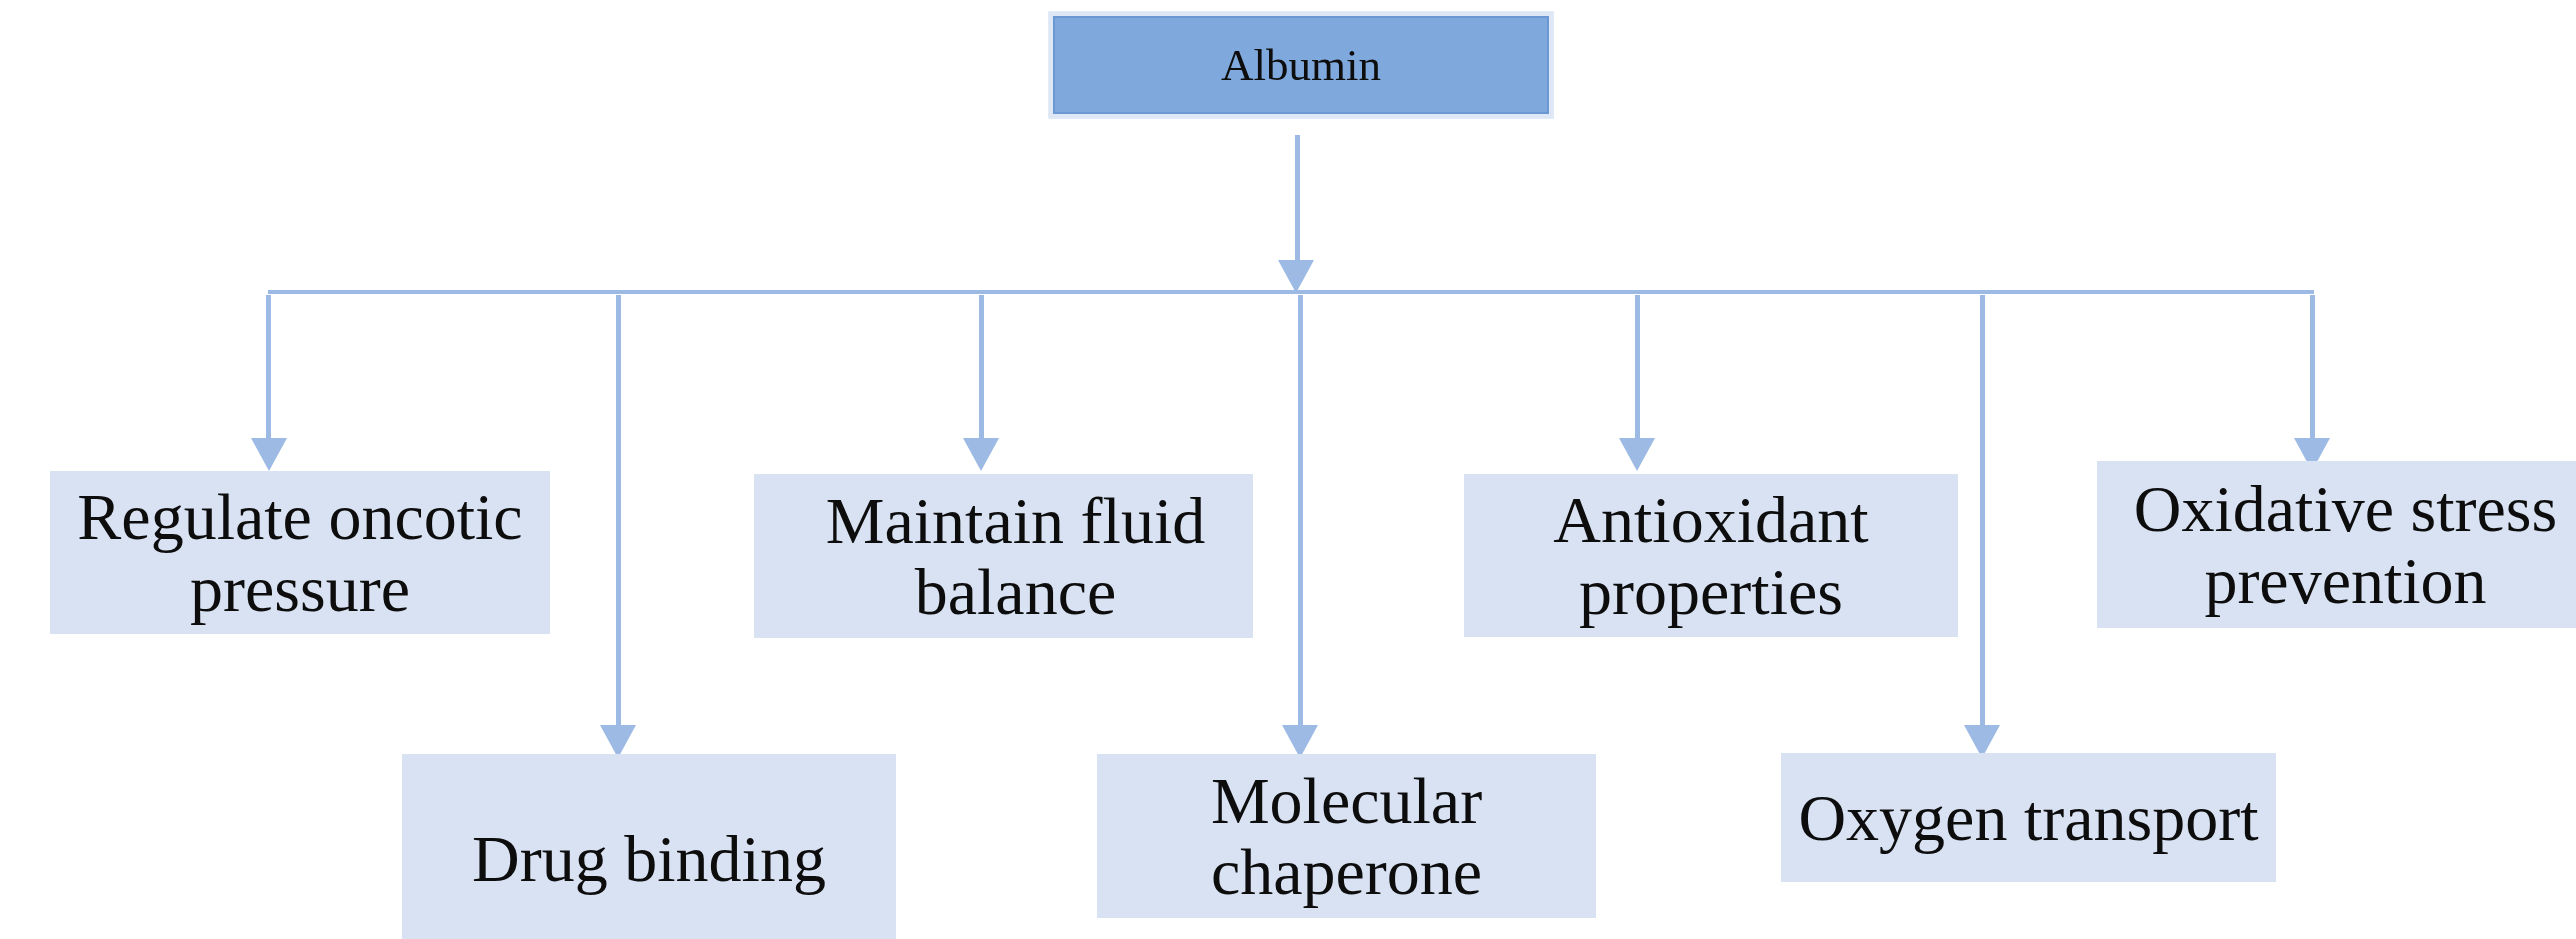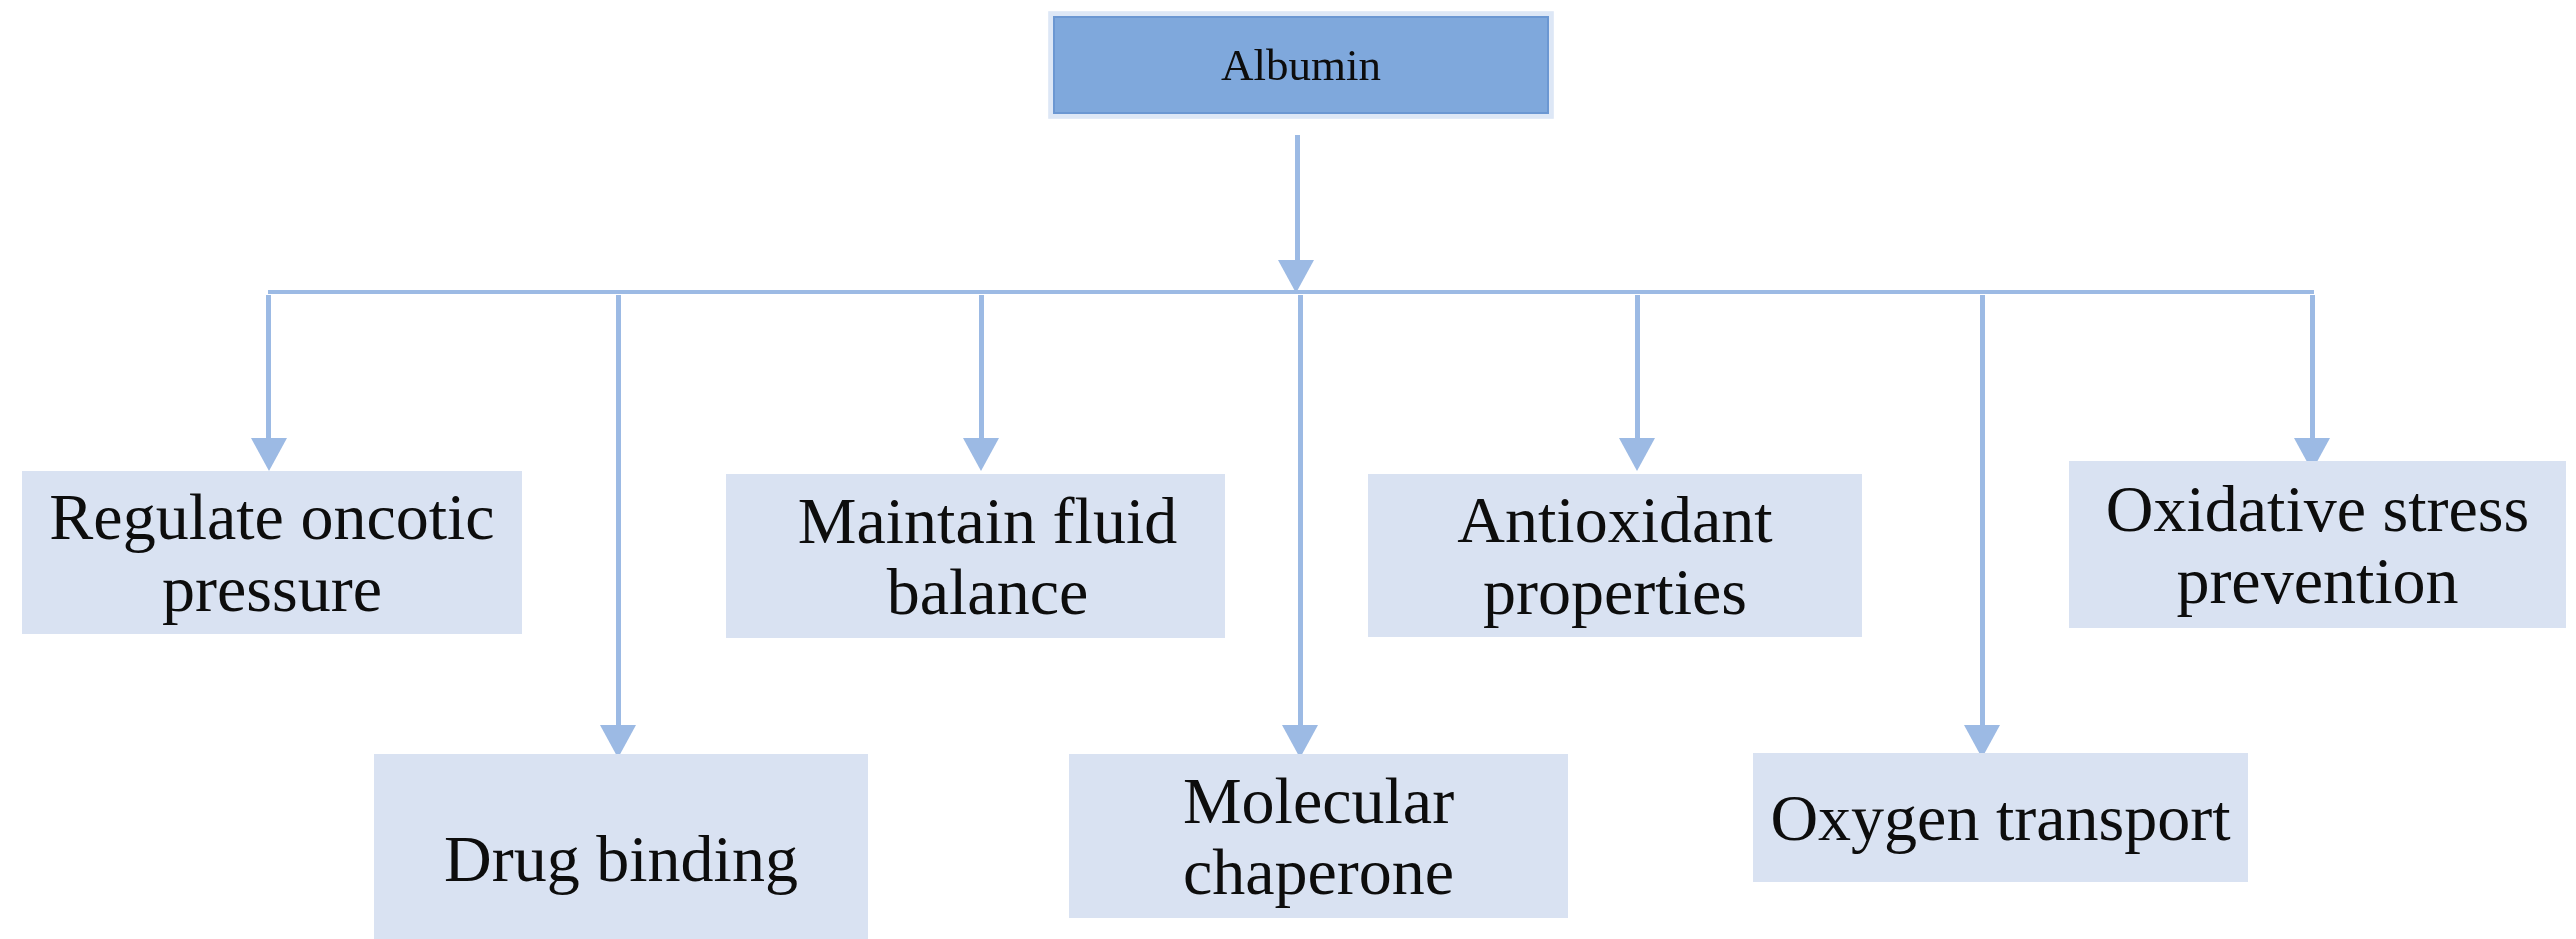--- a/index.html
+++ b/index.html
@@ -35,20 +35,21 @@
     background: var(--root-fill, #7fa8dc);
     border: 2.1px solid var(--root-border, #6b97d2);
     box-shadow: 0 0 0 4.8px var(--root-halo, #dde7f6);
     font-size: 45px;
     line-height: 1.0;
   }
   .branch-node {
     background: var(--branch-fill, #d9e2f2);
     font-size: 66px;
     line-height: 1.08;
+    margin-left: 28px;
   }
   .hline {
     position: absolute;
     height: 4.1px;
     background: var(--connector, #9cbae4);
   }
   .stem {
     position: absolute;
     width: 4.8px;
     background: var(--connector, #9cbae4);
@@ -100,21 +101,21 @@
   <div class="node branch-node" style="left:22px; top:471px; width:500px; height:163px;">
     <span class="label">Regulate oncotic
 pressure</span>
   </div>
 
   <div class="node branch-node" style="left:726px; top:474px; width:499px; height:164px;padding-left:24px;">
     <span class="label">Maintain fluid
 balance</span>
   </div>
 
-  <div class="node branch-node" style="left:1368px; top:474px; width:494px; height:163px;">
+  <div class="node branch-node" style="left:1436px; top:474px; width:494px; height:163px;">
     <span class="label">Antioxidant
 properties</span>
   </div>
 
   <div class="node branch-node" style="left:2069px; top:461px; width:497px; height:167px;">
     <span class="label">Oxidative stress
 prevention</span>
   </div>
 
   <div class="node branch-node" style="left:374px; top:754px; width:494px; height:210px;">

